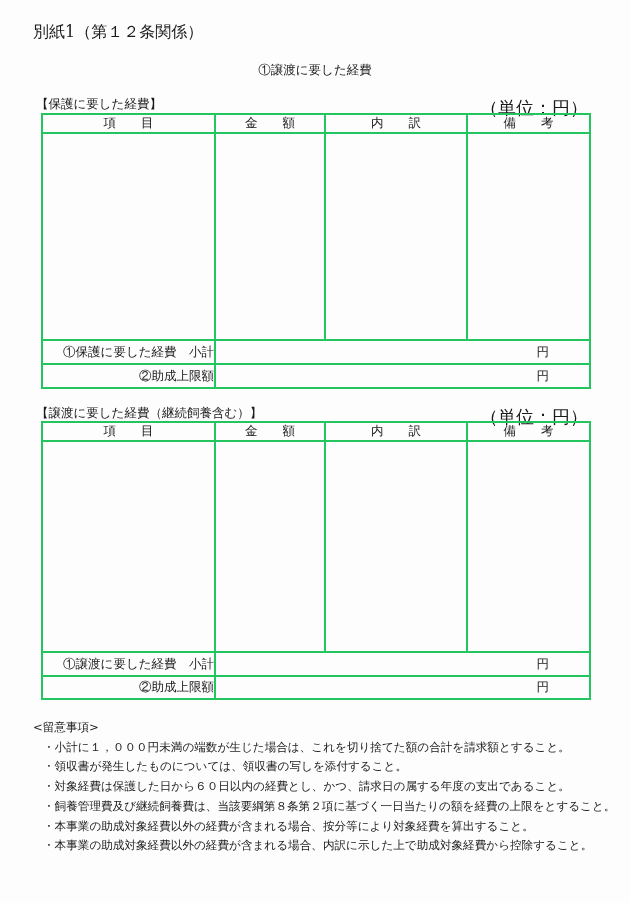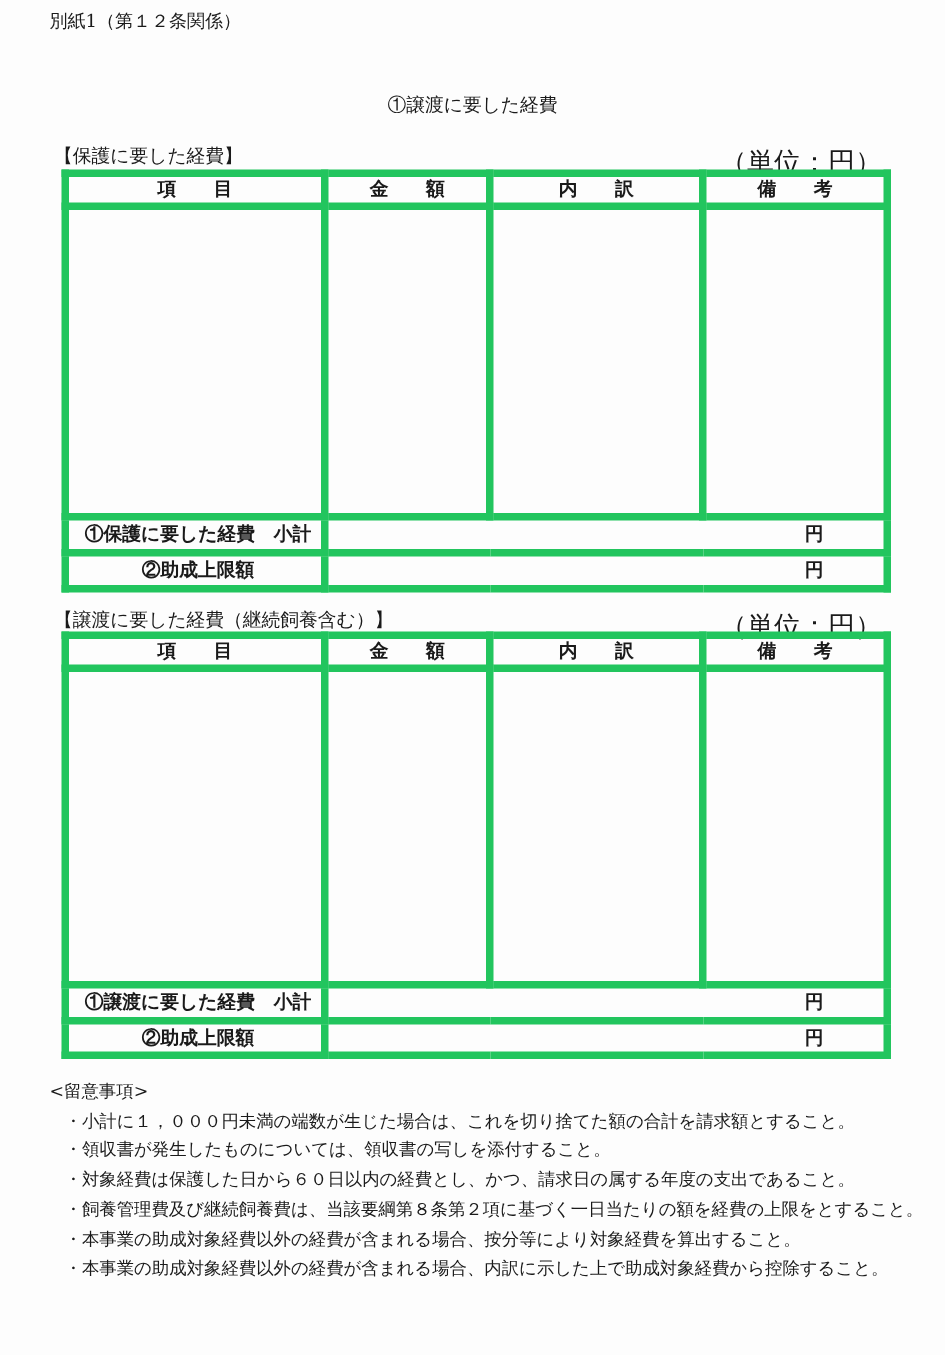--- a/index.html
+++ b/index.html
@@ -2,34 +2,34 @@
 <html><head>
   <meta charset="utf-8">
   <style>
     html, body { margin: 0; padding: 0; background: #fdfdfd; }
     body {
       width: 630px; height: 903px; position: relative; overflow: hidden;
       font-family: "DejaVu Serif", "Liberation Serif", serif;
       color: #1a1a1a;
     }
     .abs { position: absolute; }
-    .appendix { left: 33px; top: 6px; font-size: 12px; }
+    .appendix { left: 33px; top: 22px; font-size: 16px; }
     .title { left: 0; width: 630px; top: 62px; text-align: center; font-size: 12.5px; }
     .sec-title { font-size: 12.5px; left: 36px; }
     .unit { font-size: 18px; right: 42px; text-align: right; }
     table.grid {
       position: absolute; left: 41px; width: 548px;
       border-collapse: collapse; table-layout: fixed;
       font-size: 12.5px;
     }
     table.grid td, table.grid th {
-      border: 5px solid #22c55e; padding: 0; font-weight: bold;
+      border: 2px solid #22c55e; padding: 0; font-weight: normal;
     }
     table.grid th { text-align: center; letter-spacing: 0; }
-    .sum-label { padding-left: 4px !important; text-align: center; }
+    .sum-label { padding-left: 4px !important; text-align: right; }
     .yen { text-align: right; padding-right: 40px !important; }
     .notes { left: 33px; top: 718px; font-size: 11.6px; line-height: 19.7px; }
     .notes .head { margin-left: 0; }
     .notes .item { margin-left: 10px; white-space: nowrap; }
   </style>
 </head>
 <body>
 
 <div class="abs appendix">別紙1（第１２条関係）</div>
 <div class="abs title">①譲渡に要した経費</div>

